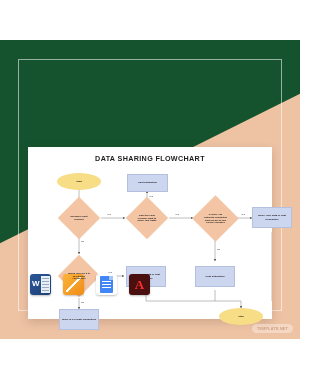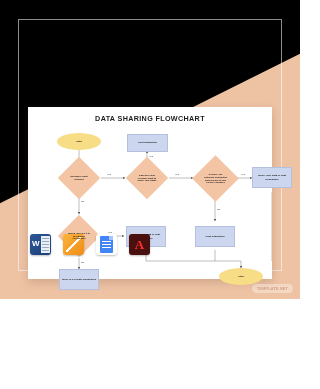--- a/index.html
+++ b/index.html
@@ -4,22 +4,23 @@
 <style>
   * { box-sizing: border-box; margin: 0; padding: 0; }
   html, body {
     width: 300px; height: 389px;
     font-family: "Liberation Sans", sans-serif;
     overflow: hidden;
   }
   #stage {
     position: relative;
     width: 300px; height: 299px;
-    background: #000000;
+    background: #14532d;
     overflow: hidden;
+    margin-top: 40px;
   }
   
   #peach {
     position: absolute; inset: 0;
     background: #eec3a4;
     clip-path: polygon(100% 18%, 100% 100%, 0 100%, 0 68%);
   }
   #inner-border {
     position: absolute;
     left: 18px; top: 19px; right: 18px; bottom: 28px;

